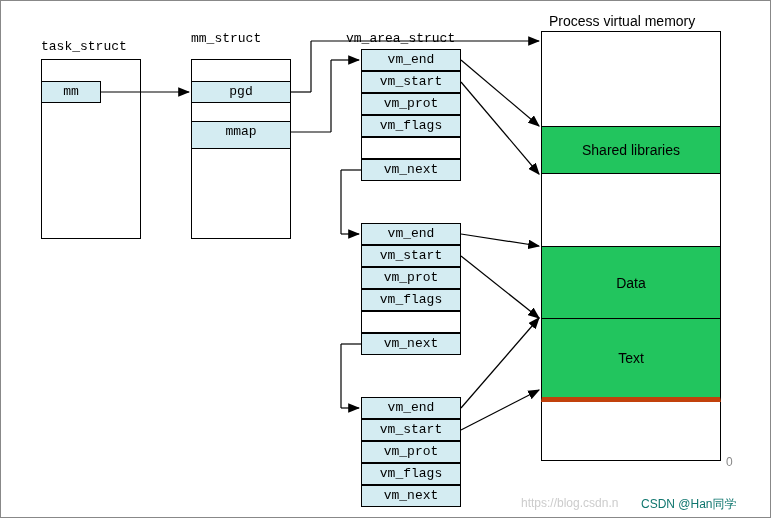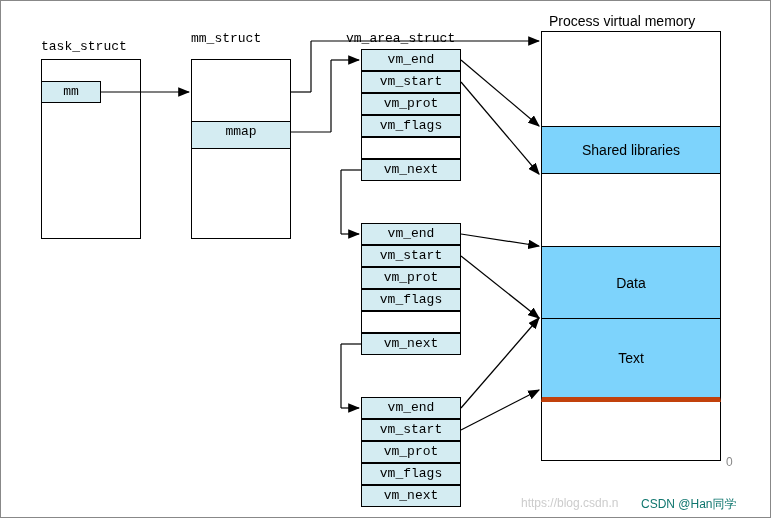--- a/index.html
+++ b/index.html
@@ -44,21 +44,21 @@
     line-height: 20px;
     font-family: "Courier New", monospace;
     font-size: 13px;
   }
   .cell.white { background: #fff; }
   .mem-cell {
     position: absolute;
     border-left: 1px solid #000;
     border-right: 1px solid #000;
     border-top: 1px solid #000;
-    background: #7dd3fc;
+    background: #22c55e;
     text-align: center;
     font-family: Arial, sans-serif;
     font-size: 14px;
     display: flex;
     align-items: center;
     justify-content: center;
   }
   svg.arrows {
     position: absolute;
     left: 0; top: 0;
@@ -85,20 +85,21 @@
 
   <div class="struct-title" style="left:40px; top:38px;">task_struct</div>
   <div class="struct-title" style="left:190px; top:30px;">mm_struct</div>
   <div class="struct-title" style="left:345px; top:30px;">vm_area_struct</div>
   <div class="mem-title" style="left:548px; top:12px;">Process virtual memory</div>
 
   <div class="box" style="left:40px; top:58px; width:100px; height:180px;"></div>
   <div class="cell" style="left:40px; top:80px; width:60px; height:22px;">mm</div>
 
   <div class="box" style="left:190px; top:58px; width:100px; height:180px;"></div>
+  <div class="cell" style="left:190px; top:80px; width:100px; height:22px;">pgd</div>
   <div class="cell" style="left:190px; top:120px; width:100px; height:28px;">mmap</div>
 
   <div class="cell" style="left:360px; top:48px; width:100px; height:22px;">vm_end</div>
   <div class="cell" style="left:360px; top:70px; width:100px; height:22px;">vm_start</div>
   <div class="cell" style="left:360px; top:92px; width:100px; height:22px;">vm_prot</div>
   <div class="cell" style="left:360px; top:114px; width:100px; height:22px;">vm_flags</div>
   <div class="cell white" style="left:360px; top:136px; width:100px; height:22px;"></div>
   <div class="cell" style="left:360px; top:158px; width:100px; height:22px;">vm_next</div>
 
   <div class="cell" style="left:360px; top:222px; width:100px; height:22px;">vm_end</div>

